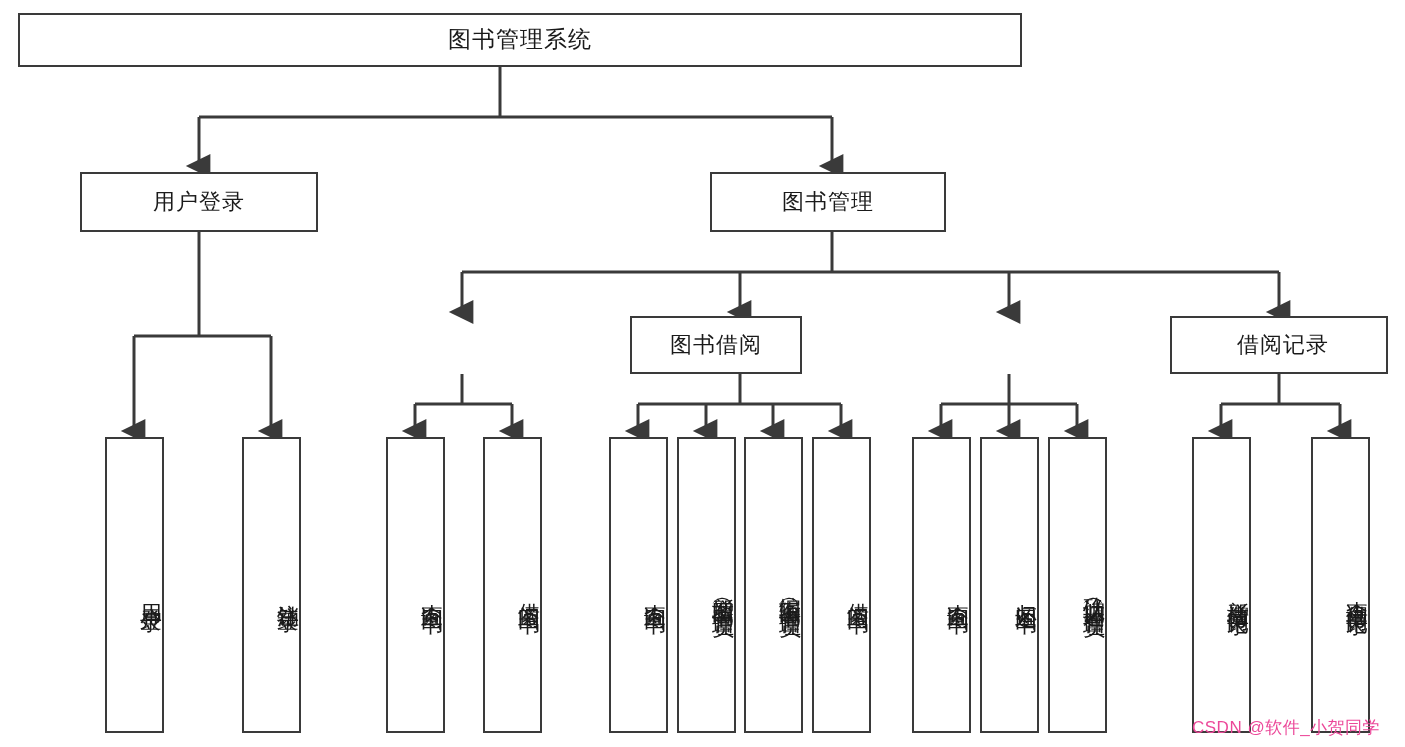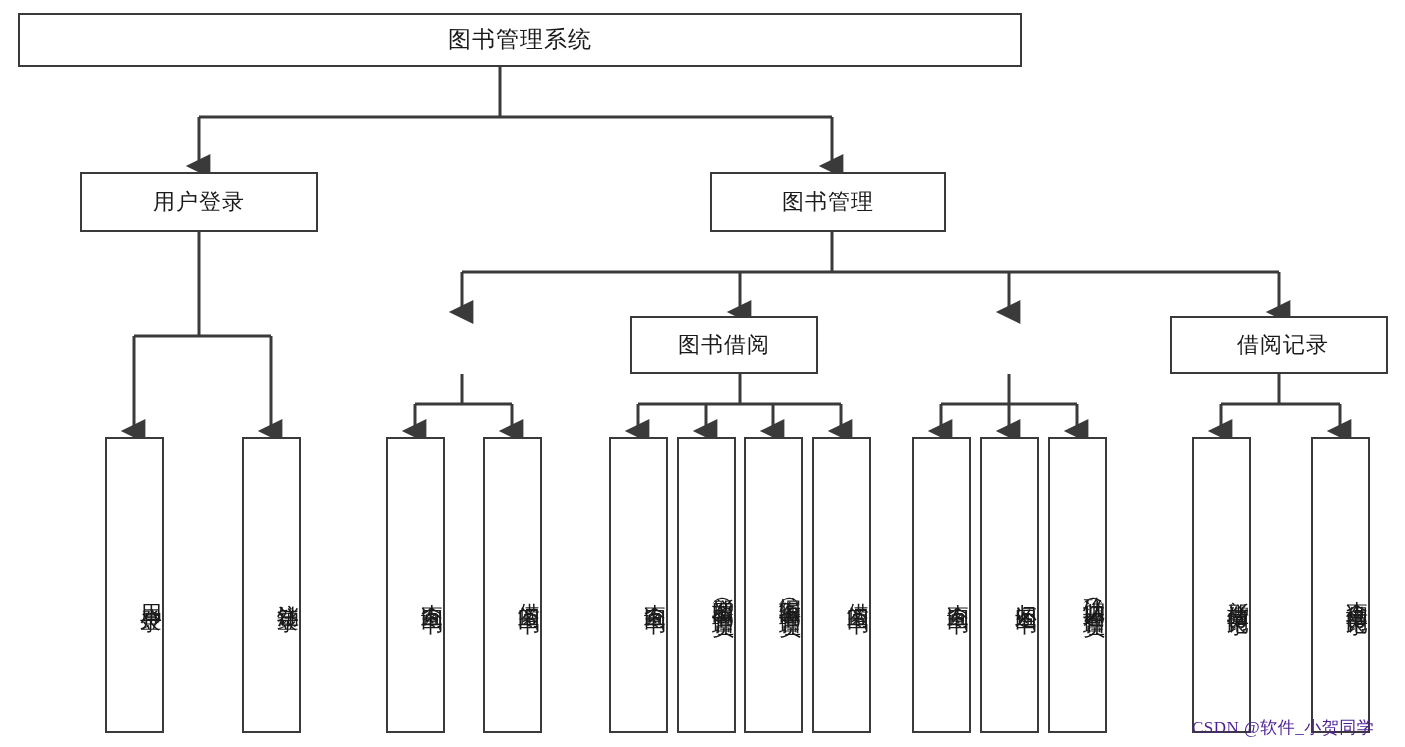--- a/index.html
+++ b/index.html
@@ -56,24 +56,24 @@
     line-height: 1.0;
   }
   .node.vert > span {
     writing-mode: vertical-rl;
     text-orientation: upright;
     display: block;
   }
   .watermark {
     position: absolute;
     font-size: 17px;
-    color: #4c1d95;
+    color: #ec4899;
     letter-spacing: 0.5px;
     white-space: nowrap;
-    font-family: Liberation Serif, serif;
+    font-family: Liberation Sans, sans-serif;
     text-align: center;
   }
 </style>
 </head>
 <body>
 
 <div id="canvas">
 
   <svg id="edges" viewBox="0 0 1405 747" xmlns="http://www.w3.org/2000/svg">
     <defs>
@@ -132,21 +132,21 @@
     <span>图书管理系统</span>
   </div>
 
   <div class="node horiz" style="left:80px; top:172px; width:238px; height:60px;">
     <span>用户登录</span>
   </div>
   <div class="node horiz" style="left:710px; top:172px; width:236px; height:60px;">
     <span>图书管理</span>
   </div>
 
-  <div class="node horiz" style="left:630px; top:316px; width:188px; height:58px;">
+  <div class="node horiz" style="left:630px; top:316px; width:172px; height:58px;">
     <span>图书借阅</span>
   </div>
   <div class="node horiz" style="left:1170px; top:316px; width:218px; height:58px;padding-left:8px;">
     <span>借阅记录</span>
   </div>
 
   <div class="node vert" style="left:105px; top:437px; width:59px; height:296px;">
     <span>用户登录</span>
   </div>
   <div class="node vert" style="left:242px; top:437px; width:59px; height:296px;">

